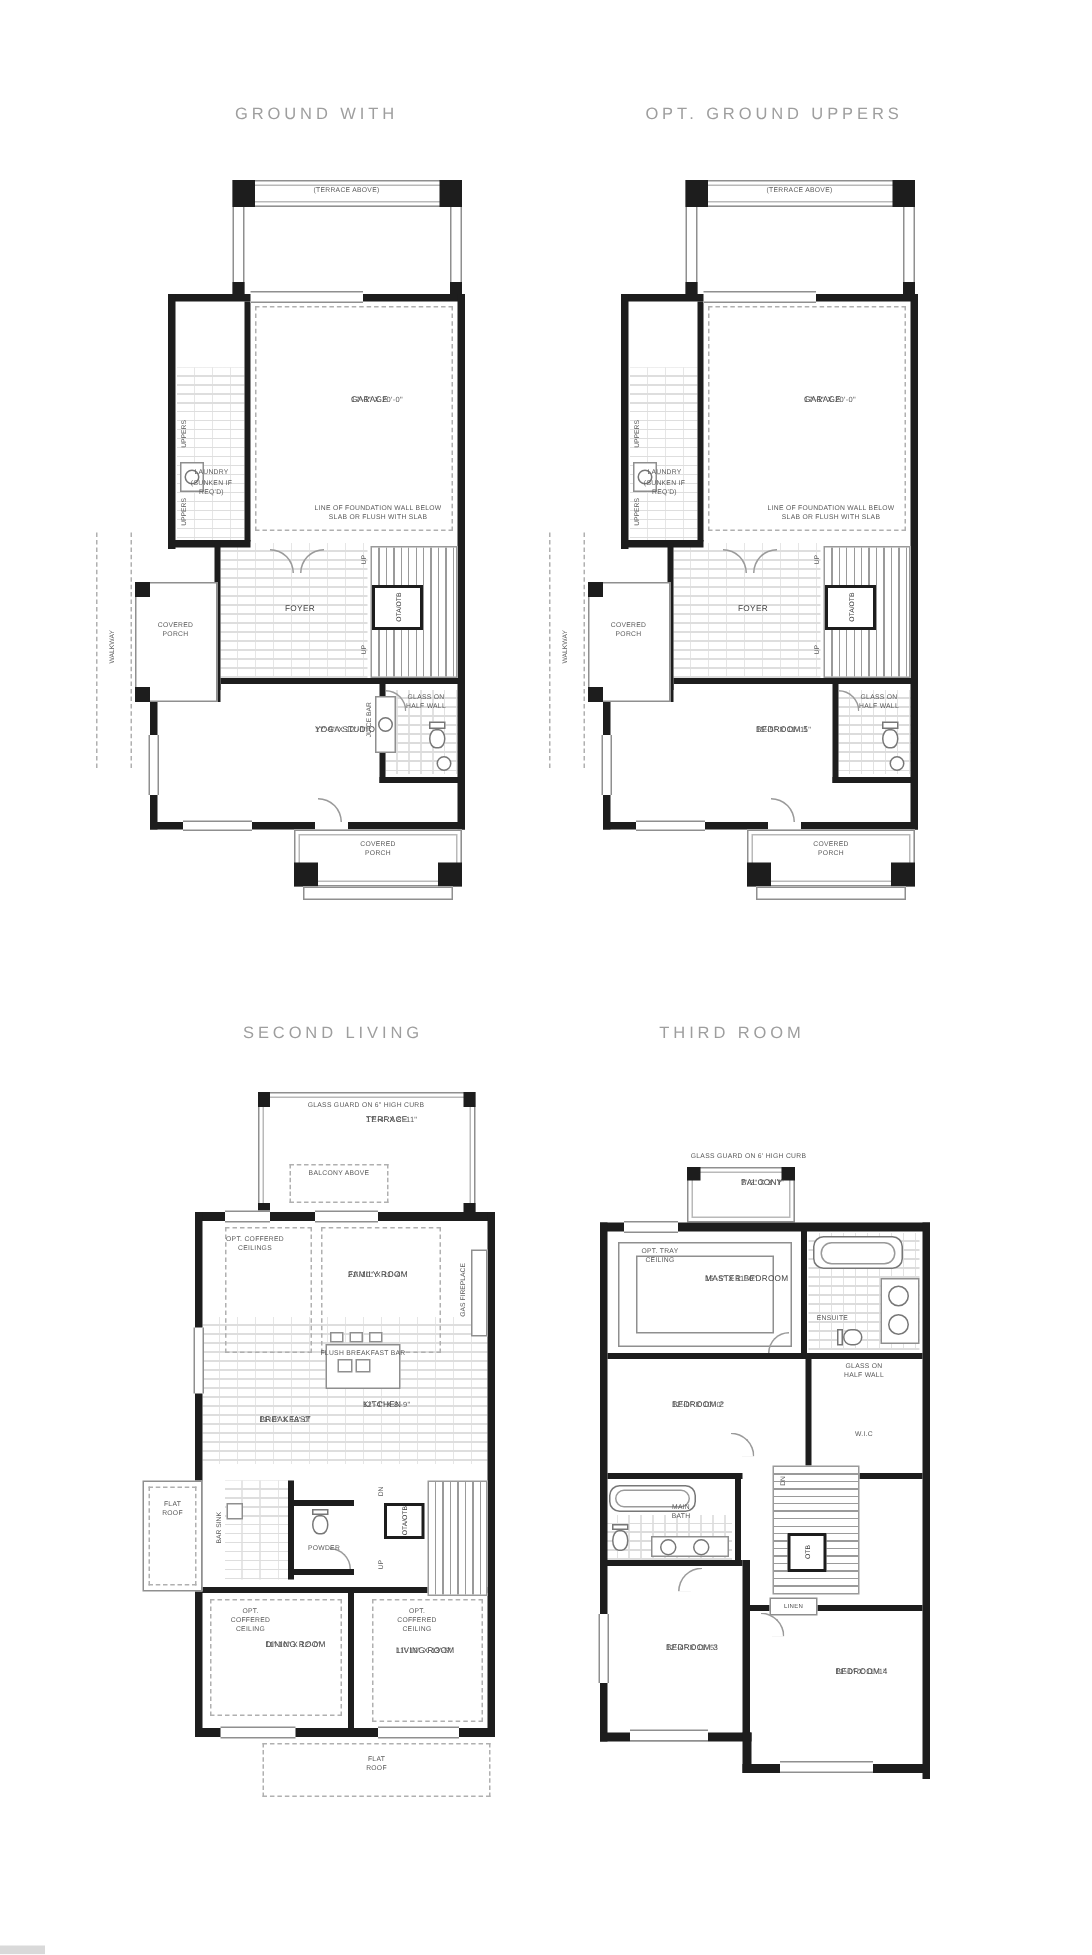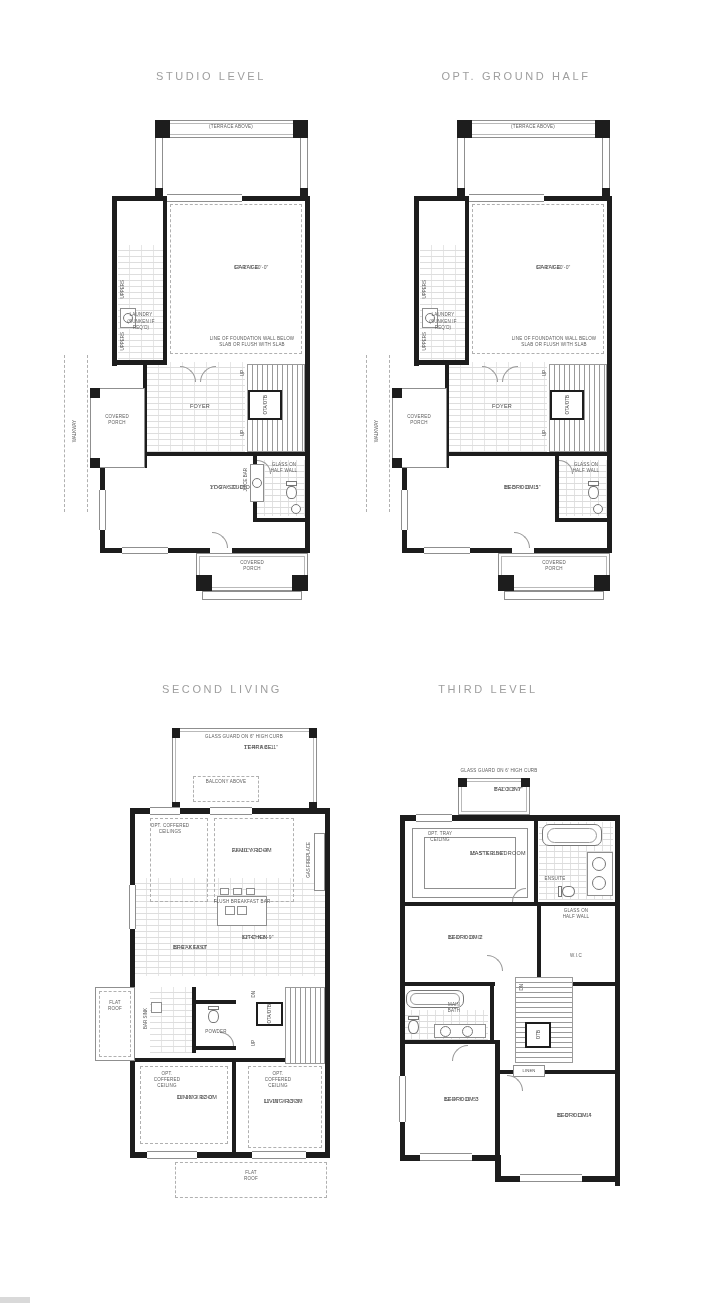--- a/index.html
+++ b/index.html
@@ -45,24 +45,24 @@
   .tiny{font-size:4.5px;color:#5a5a5a;}
   .vlbl{writing-mode:vertical-rl;transform:rotate(180deg);font-size:4.5px;color:#5a5a5a;white-space:nowrap;}
   .vtext{writing-mode:vertical-rl;transform:rotate(180deg);font-size:4.5px;color:#3a3a3a;position:static;}
   .edge{position:absolute;background:#d9d9d9;}
 </style>
 </head>
 <body>
 
 <div class="canvas">
 
-  <div class="title" style="left:211px;top:70px;">STUDIO LEVEL</div>
-  <div class="title" style="left:516px;top:70px;">OPT. GROUND HALF</div>
+  <div class="title" style="left:211px;top:70px;">GROUND WITH</div>
+  <div class="title" style="left:516px;top:70px;">OPT. GROUND UPPERS</div>
   <div class="title" style="left:222px;top:683px;">SECOND LIVING</div>
-  <div class="title" style="left:488px;top:683px;">THIRD LEVEL</div>
+  <div class="title" style="left:488px;top:683px;">THIRD ROOM</div>
 
   <div class="plan" style="left:62px;top:112px;width:256px;height:492px;">
     <div class="brick" style="left:56px;top:133px;width:45px;height:115px;"></div>
     <div class="brick" style="left:85px;top:250px;width:98px;height:92px;"></div>
     <div class="tile" style="left:195px;top:348px;width:48px;height:56px;"></div>
 
     <div class="dbl" style="left:93px;top:8px;width:153px;height:18px;"></div>
     <div class="post" style="left:93px;top:8px;width:15px;height:18px;"></div>
     <div class="post" style="left:231px;top:8px;width:15px;height:18px;"></div>
     <div class="rail-v" style="left:93px;top:26px;width:8px;height:62px;"></div>

